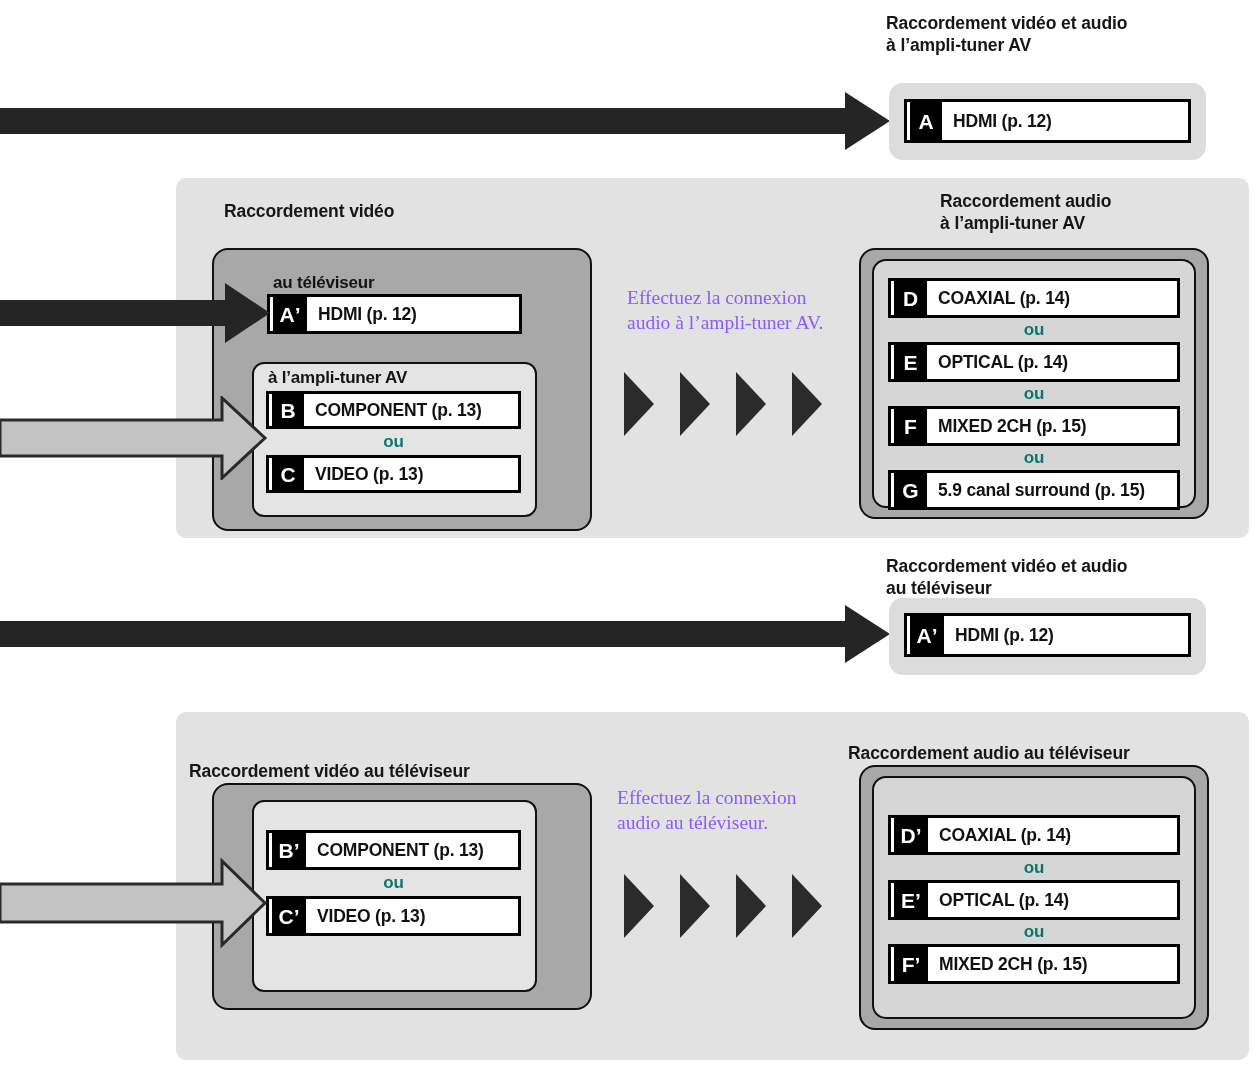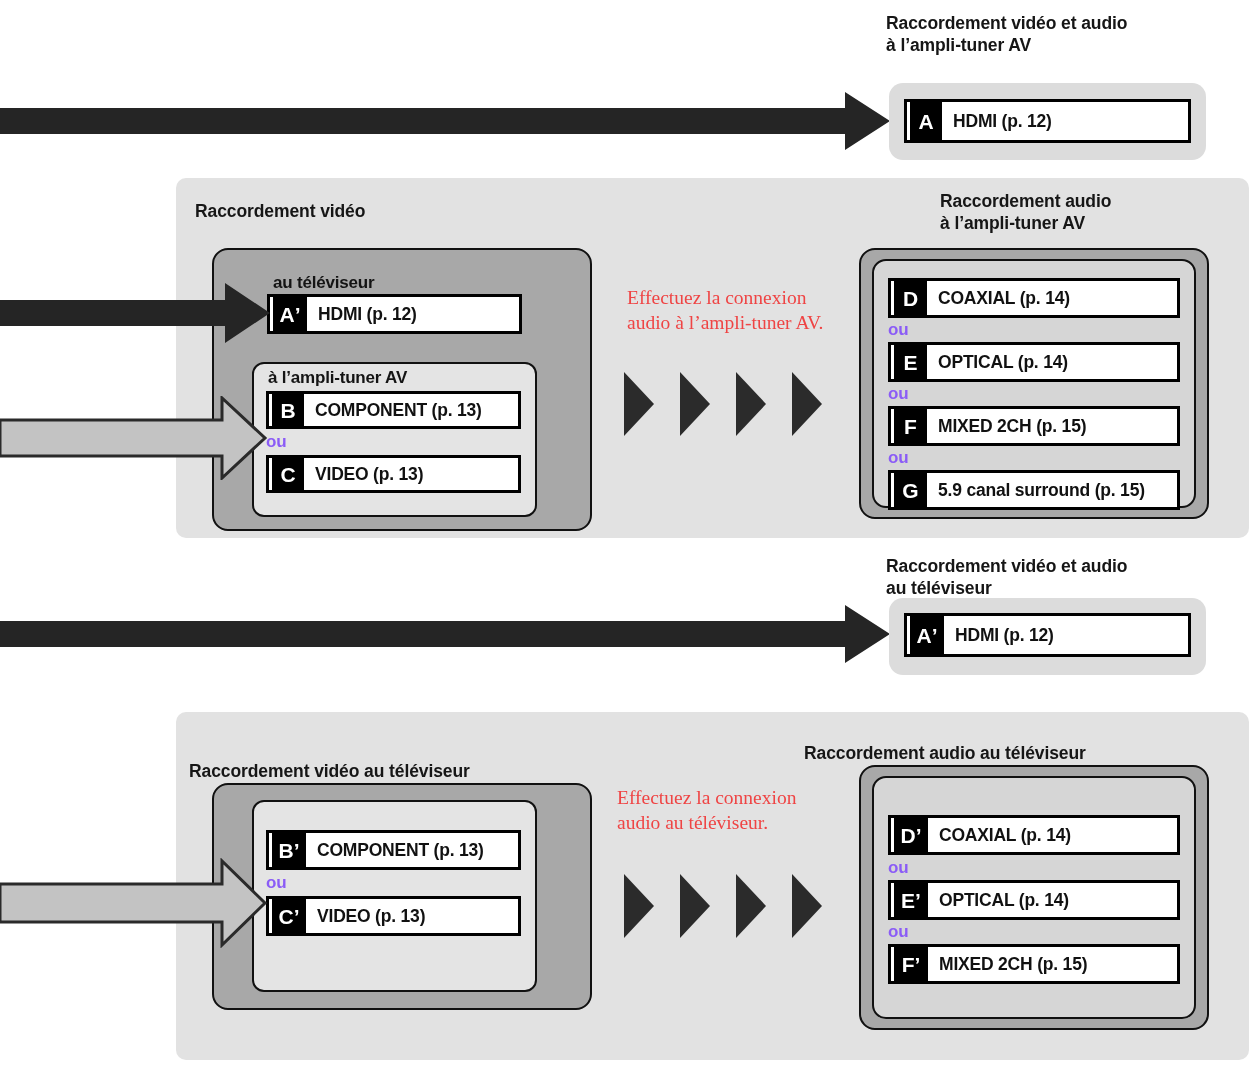--- a/index.html
+++ b/index.html
@@ -52,28 +52,28 @@
     font-weight:bold;font-size:17.5px;color:#111;white-space:nowrap;
     padding-left:11px;letter-spacing:-0.2px;
   }
 
   
   .sublabel{
     position:absolute;font-weight:bold;font-size:17px;color:#141414;
     white-space:nowrap;letter-spacing:-0.2px;
   }
   .ou{
-    position:absolute;font-weight:bold;font-size:17px;color:#8b5cf6;
-    letter-spacing:-0.2px;
+    position:absolute;font-weight:bold;font-size:17px;color:#0f766e;
+    text-align:center;letter-spacing:-0.2px;
   }
 
   
   .serif-note{
     position:absolute;font-family:"Liberation Serif", serif;
-    font-size:19.5px;line-height:25px;color:#ef4444;white-space:pre-line;
+    font-size:19.5px;line-height:25px;color:#8b5cf6;white-space:pre-line;
   }
 
   
   .chev{position:absolute;}
 
   
   .arrow-dark{position:absolute;}
   .arrow-light{position:absolute;}
 </style>
 </head>
@@ -91,21 +91,21 @@
 <div class="opt" style="left:904px;top:99px;width:287px;height:44px;">
   <span class="badge" style="width:32px;height:38px;margin-left:3px;">
     <span>A</span>
       <span></span>
   </span>
   <span class="opt-label">HDMI (p. 12)</span>
 </div>
 
 <div class="panel-big" style="left:176px;top:178px;width:1073px;height:360px;"></div>
 
-<div class="grp-title" style="left:195px;top:200px;width:330px;">Raccordement vidéo</div>
+<div class="grp-title" style="left:224px;top:200px;width:330px;">Raccordement vidéo</div>
 
 <div class="grp-title" style="left:940px;top:190px;width:330px;">Raccordement audio
 à l’ampli-tuner AV</div>
 
 <div class="shell-outer" style="left:212px;top:248px;width:380px;height:283px;"></div>
 
 <div class="sublabel" style="left:273px;top:273px;">au téléviseur</div>
 
 <div class="opt" style="left:267px;top:294px;width:255px;height:40px;">
   <span class="badge" style="width:34px;height:34px;margin-left:3px;">
@@ -210,21 +210,21 @@
     <span>A</span>
       <span>’</span>
   </span>
   <span class="opt-label">HDMI (p. 12)</span>
 </div>
 
 <div class="panel-big" style="left:176px;top:712px;width:1073px;height:348px;"></div>
 
 <div class="grp-title" style="left:189px;top:760px;width:430px;">Raccordement vidéo au téléviseur</div>
 
-<div class="grp-title" style="left:804px;top:742px;width:400px;">Raccordement audio au téléviseur</div>
+<div class="grp-title" style="left:848px;top:742px;width:400px;">Raccordement audio au téléviseur</div>
 
 <div class="shell-outer" style="left:212px;top:783px;width:380px;height:227px;"></div>
 <div class="shell-inner2" style="left:252px;top:800px;width:285px;height:192px;"></div>
 
 <div class="opt" style="left:266px;top:830px;width:255px;height:40px;">
   <span class="badge" style="width:34px;height:34px;margin-left:3px;">
     <span>B</span>
       <span>’</span>
   </span>
   <span class="opt-label">COMPONENT (p. 13)</span>

